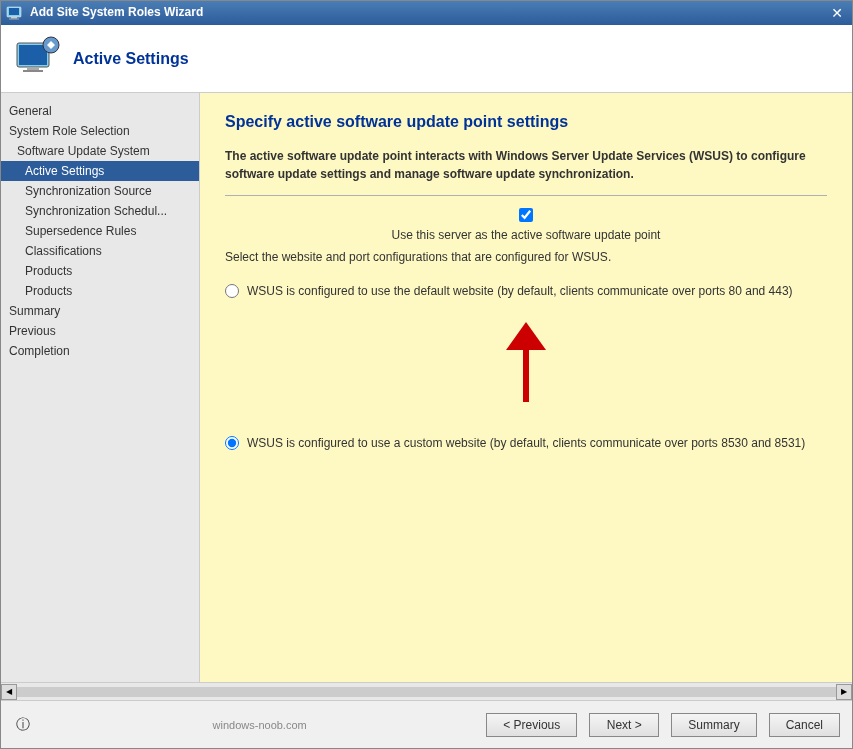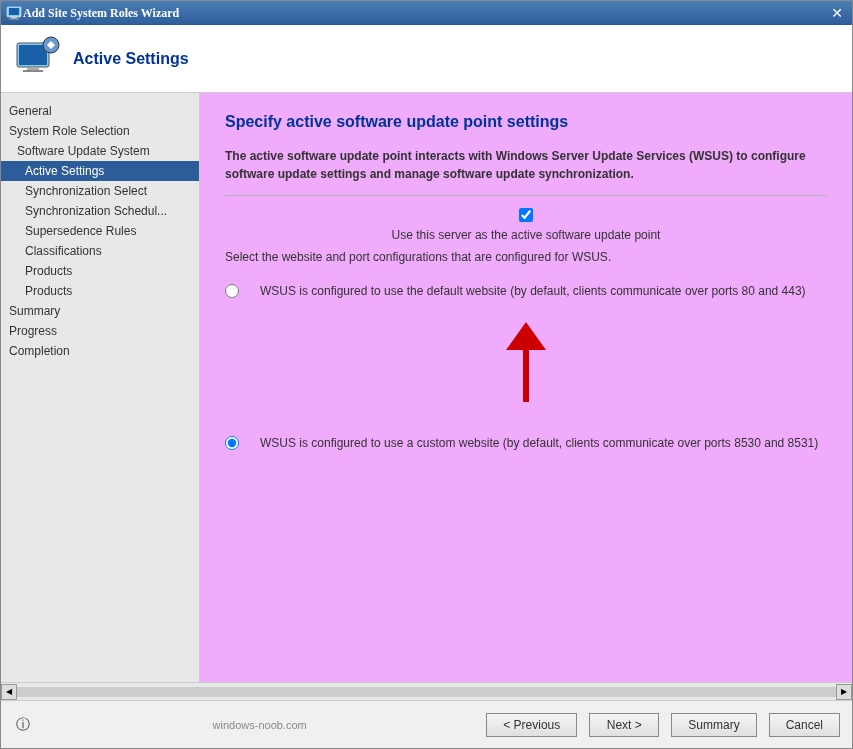--- a/index.html
+++ b/index.html
@@ -29,23 +29,21 @@
       color: white;
       display: flex;
       align-items: center;
       justify-content: space-between;
       padding: 3px 5px;
       height: 24px;
       flex-shrink: 0;
     }
     .title-bar-left {
       display: flex;
-      align-items: center;
-      gap: 1px;
-      font-family: Liberation Serif, serif;
+      gap: 8px;
     }
     .title-bar-icon {
       width: 16px;
       height: 16px;
     }
     .title-bar-text {
       font-size: 12px;
       font-weight: bold;
     }
     .title-bar-close {
@@ -110,21 +108,21 @@
       padding-left: 16px;
     }
     .sidebar-item.sub-sub-item {
       padding-left: 24px;
     }
     
     .main-content {
       flex: 1;
       padding: 20px 25px;
       overflow-y: auto;
-      background: #f0abfc;
+      background: #fef9c3;
     }
     .page-title {
       font-size: 16px;
       color: #003399;
       font-weight: bold;
       margin-bottom: 16px;
     }
     .description-text {
       font-size: 12px;
       color: #333;
@@ -153,21 +151,21 @@
       color: #333;
     }
     .select-description {
       font-size: 12px;
       color: #333;
       margin-bottom: 16px;
     }
     .radio-option {
       display: flex;
       align-items: center;
-      gap: 21px;
+      gap: 8px;
       margin-bottom: 20px;
       padding: 4px 0;
     }
     .radio-option input[type="radio"] {
       width: 14px;
       height: 14px;
     }
     .radio-label {
       font-size: 12px;
       color: #333;
@@ -285,28 +283,28 @@
   </div>
 
   <div class="body-area">
 
     <div class="sidebar">
 
     <div class="sidebar-item">General</div>
         <div class="sidebar-item">System Role Selection</div>
         <div class="sidebar-item sub-item">Software Update System</div>
         <div class="sidebar-item active sub-sub-item">Active Settings</div>
-        <div class="sidebar-item sub-sub-item">Synchronization Select</div>
+        <div class="sidebar-item sub-sub-item">Synchronization Source</div>
         <div class="sidebar-item sub-sub-item">Synchronization Schedul...</div>
         <div class="sidebar-item sub-sub-item">Supersedence Rules</div>
         <div class="sidebar-item sub-sub-item">Classifications</div>
         <div class="sidebar-item sub-sub-item">Products</div>
         <div class="sidebar-item sub-sub-item">Products</div>
         <div class="sidebar-item">Summary</div>
-        <div class="sidebar-item">Progress</div>
+        <div class="sidebar-item">Previous</div>
         <div class="sidebar-item">Completion</div>
       </div>
 
     <div class="main-content">
       <div class="page-title">Specify active software update point settings</div>
       <p class="description-text">The active software update point interacts with Windows Server Update Services (WSUS) to configure software update settings and manage software update synchronization.</p>
       <hr class="separator">
 
       <div class="checkbox-row">
         <input type="checkbox" id="use-server-chk" checked="" style="">

